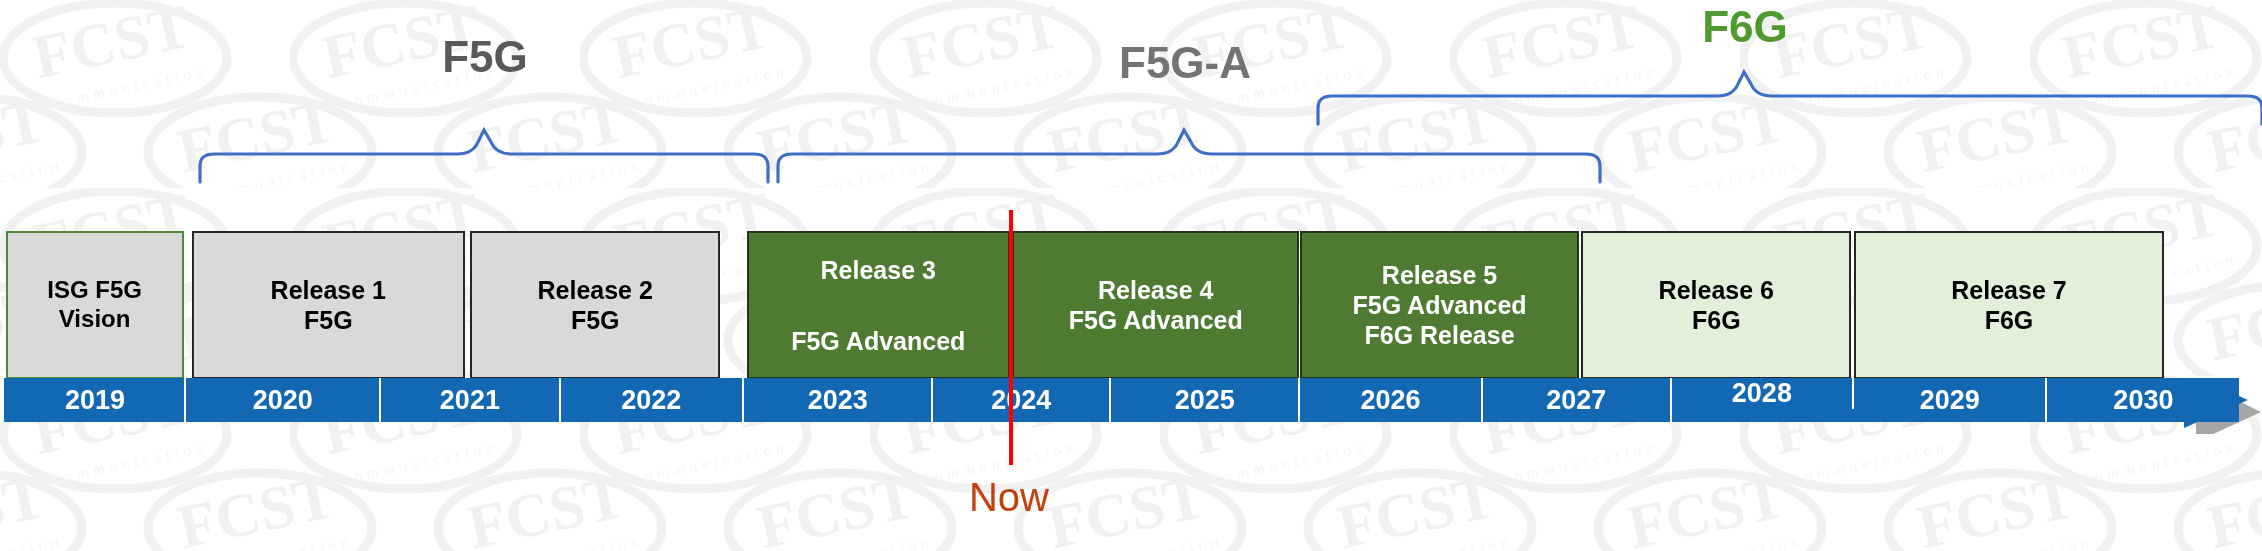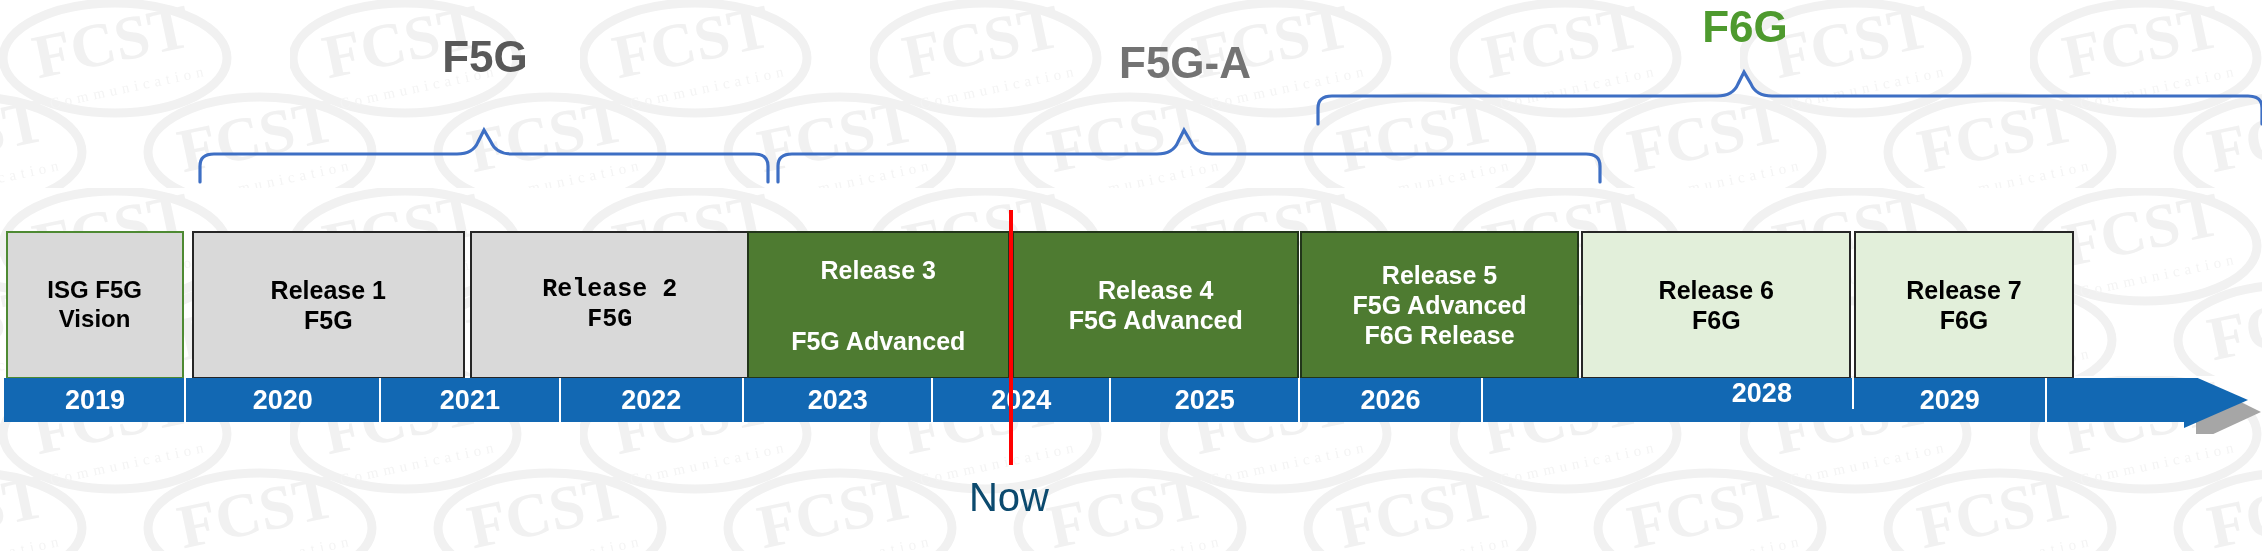--- a/index.html
+++ b/index.html
@@ -123,42 +123,42 @@
 
   <div id="releases">
       <div class="release-box bx-grey-green" style="left: 5.648px; width: 177.912px; top: 231px; height: 148px; text-align: center;">
         <span class="ln">ISG F5G</span>
         <span class="ln">Vision</span>
       </div>
       <div class="release-box bx-grey" style="left: 192.032px; width: 272.516px; top: 231px; height: 148px;">
         <span class="ln">Release 1</span>
         <span class="ln">F5G</span>
       </div>
-      <div class="release-box bx-grey" style="left: 470.196px; width: 279px; top: 231px; height: 148px; font-family: Liberation Mono, monospace;">
+      <div class="release-box bx-grey" style="left: 470.196px; width: 250px; top: 231px; height: 148px;">
         <span class="ln">Release 2</span>
         <span class="ln">F5G</span>
       </div>
       <div class="release-box bx-darkgreen" style="left: 746.948px; width: 262.632px; top: 231px; height: 148px; gap: 41px;">
         <span class="ln">Release 3</span>
         <span class="ln">F5G Advanced</span>
       </div>
       <div class="release-box bx-darkgreen" style="left: 1012.4px; width: 286.636px; top: 231px; height: 148px;">
         <span class="ln">Release 4</span>
         <span class="ln">F5G Advanced</span>
       </div>
       <div class="release-box bx-darkgreen" style="left: 1300.45px; width: 278.164px; top: 231px; height: 148px;">
         <span class="ln">Release 5</span>
         <span class="ln">F5G Advanced</span>
         <span class="ln">F6G Release</span>
       </div>
       <div class="release-box bx-lightgreen" style="left: 1581.44px; width: 269.692px; top: 231px; height: 148px;">
         <span class="ln">Release 6</span>
         <span class="ln">F6G</span>
       </div>
-      <div class="release-box bx-lightgreen" style="left: 1853.96px; width: 220px; top: 231px; height: 148px;">
+      <div class="release-box bx-lightgreen" style="left: 1853.96px; width: 310px; top: 231px; height: 148px;">
         <span class="ln">Release 7</span>
         <span class="ln">F6G</span>
       </div>
     </div>
 
   <div id="timeline" style="left:0;top:378px;width:2262px;height:44px;">
     <svg style="position:absolute;left:0;top:0;" width="2262" height="56" viewBox="0 0 2262 56">
       <path d="M2186,8 L2186,-4 L2251,28 L2186,58 L2186,48 Z" fill="#A6A6A6" transform="translate(10,6)"></path>
       <rect x="4" y="0" width="2180" height="44" fill="#1268B3"></rect>
       <path d="M2184,-6 L2248,22 L2184,50 Z" fill="#1268B3"></path>
@@ -181,27 +181,33 @@
         </div>
         <div class="year-cell" style="left: 933.332px; width: 177.912px; top: 0px; height: 44px;">
           <span>2024</span>
         </div>
         <div class="year-cell" style="left: 1111.24px; width: 189.208px; top: 0px; height: 44px;">
           <span>2025</span>
         </div>
         <div class="year-cell" style="left: 1300.45px; width: 182.148px; top: 0px; height: 44px;">
           <span>2026</span>
         </div>
+        <div class="year-cell" style="left: 1482.6px; width: 189.208px; top: 0px; height: 44px;">
+          <span>2027</span>
+        </div>
         <div class="year-cell" style="left: 1671.81px; width: 182.148px; top: 0px; height: 31px;">
           <span>2028</span>
         </div>
         <div class="year-cell" style="left: 1853.96px; width: 193.444px; top: 0px; height: 44px;">
           <span>2029</span>
         </div>
+        <div class="year-cell last" style="left: 2047.4px; width: 192.032px; top: 0px; height: 44px;">
+          <span>2030</span>
+        </div>
       </div>
   </div>
 
   <div id="now-line" style="left: 1009px; top: 210px; width: 4px; height: 255px; background: rgb(255, 0, 0);"></div>
-  <div id="now-label" style="left: 889px; top: 475px; width: 240px; text-align: center; color: #0c4a6e;">
+  <div id="now-label" style="left: 889px; top: 475px; width: 240px; text-align: center; color: #c2410c;">
     <span>Now</span>
   </div>
 
 </div>
 
 </body></html>

